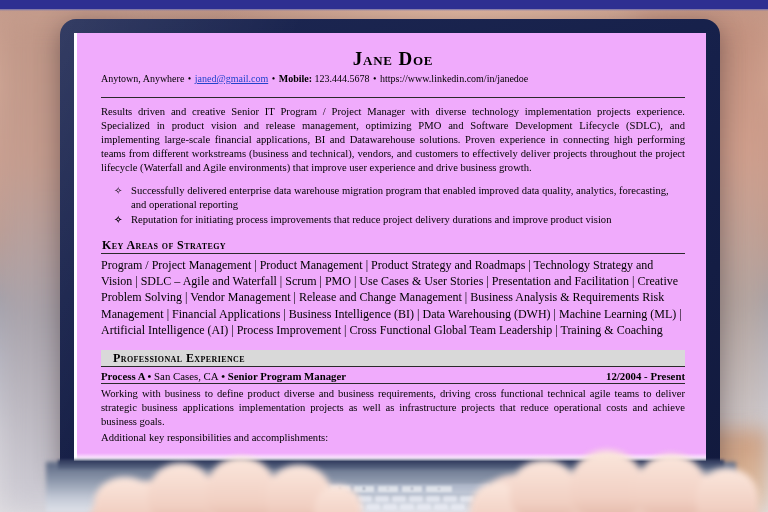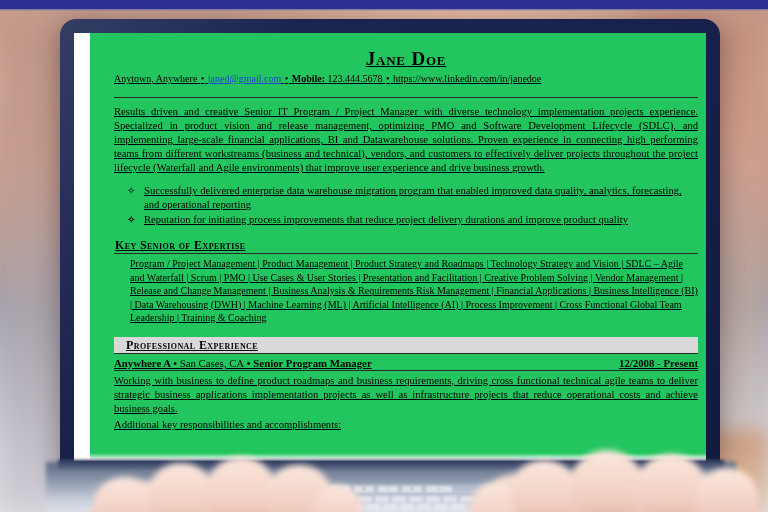--- a/index.html
+++ b/index.html
@@ -214,28 +214,27 @@
   }
   .knuckle {
     position: absolute;
     border-radius: 50% 50% 42% 42%;
     background: linear-gradient(180deg, #fbe7dd 0%, #f1cfc2 70%, #e2b6a6 100%);
   }
 
   
   .doc {
     position: absolute;
-    left: 16px; top: 0;
+    left: 3px; top: 0;
     width: 632px; height: 428px;
-    background: #22c55e;
+    background: #f0abfc;
     padding: 14px 24px 0 24px;
     box-sizing: border-box;
     color: #000;
     font-family: "Liberation Serif", serif;
-    text-decoration: underline;
   }
 
   .doc-name {
     text-align: center;
     font-size: 19px;
     font-weight: bold;
     font-variant: small-caps;
     letter-spacing: 0.8px;
     line-height: 1.1;
     margin: 2px 0 2px 0;
@@ -303,24 +302,24 @@
     border-bottom: 1.6px solid #2a2a2a;
     padding: 1px 2px 0 1px;
     margin: 0 0 3px 0;
   }
   .section-head.shaded {
     background: #d9d9d9;
     padding-left: 12px;
   }
 
   .expertise {
-    font-size: 10px;
+    font-size: 12px;
     line-height: 1.35;
     text-align: left;
-    margin: 0 0 12px 16px;
+    margin: 0 0 12px 0;
   }
 
   .job-line {
     display: flex;
     justify-content: space-between;
     align-items: baseline;
     font-size: 10.8px;
     border-bottom: 1.1px solid #2a2a2a;
     padding-bottom: 1px;
     margin-bottom: 3px;
@@ -394,37 +393,37 @@
       <ul class="bullets">
         <li>
           <span class="dia">✧</span>
           <span>Successfully delivered enterprise data warehouse migration program that enabled improved data quality, analytics, forecasting, and operational reporting</span>
         </li>
         <li>
           <span class="dia">✧</span>
         </li>
         <li>
           <span class="dia">✧</span>
-          <span>Reputation for initiating process improvements that reduce project delivery durations and improve product quality</span>
+          <span>Reputation for initiating process improvements that reduce project delivery durations and improve product vision</span>
         </li>
       </ul>
 
-      <div class="section-head">Key Senior of Expertise</div>
+      <div class="section-head">Key Areas of Strategy</div>
       <p class="expertise">Program / Project Management | Product Management | Product Strategy and Roadmaps | Technology Strategy and Vision | SDLC – Agile and Waterfall | Scrum |  PMO | Use Cases &amp; User Stories | Presentation and Facilitation | Creative Problem Solving | Vendor Management | Release and Change Management | Business Analysis &amp; Requirements Risk Management | Financial Applications | Business Intelligence (BI) | Data Warehousing (DWH) | Machine Learning (ML) | Artificial Intelligence (AI) | Process Improvement | Cross Functional Global Team Leadership | Training &amp; Coaching</p>
 
       <div class="section-head shaded">Professional Experience</div>
 
       <div class="job-line">
         <span class="job-left">
-          <span class="co">Anywhere A</span><span class="bold-bit"> • </span><span class="loc">San Cases, CA</span><span class="bold-bit"> • </span><span class="role">Senior Program Manager</span>
+          <span class="co">Process A</span><span class="bold-bit"> • </span><span class="loc">San Cases, CA</span><span class="bold-bit"> • </span><span class="role">Senior Program Manager</span>
         </span>
-        <span class="job-date">12/2008 - Present</span>
+        <span class="job-date">12/2004 - Present</span>
       </div>
 
-      <p class="job-desc">Working with business to define product roadmaps and business requirements, driving cross functional technical agile teams to deliver strategic business applications implementation projects as well as infrastructure projects that reduce operational costs and achieve business goals.</p>
+      <p class="job-desc">Working with business to define product diverse and business requirements, driving cross functional technical agile teams to deliver strategic business applications implementation projects as well as infrastructure projects that reduce operational costs and achieve business goals.</p>
 
       <p class="job-more">Additional key responsibilities and accomplishments:</p>
 
       <div class="clip-fade"></div>
     </div>
   </div>
 
   <div class="base-shadow"></div>
   <div class="laptop-hinge"></div>
   <div class="laptop-base"></div>

